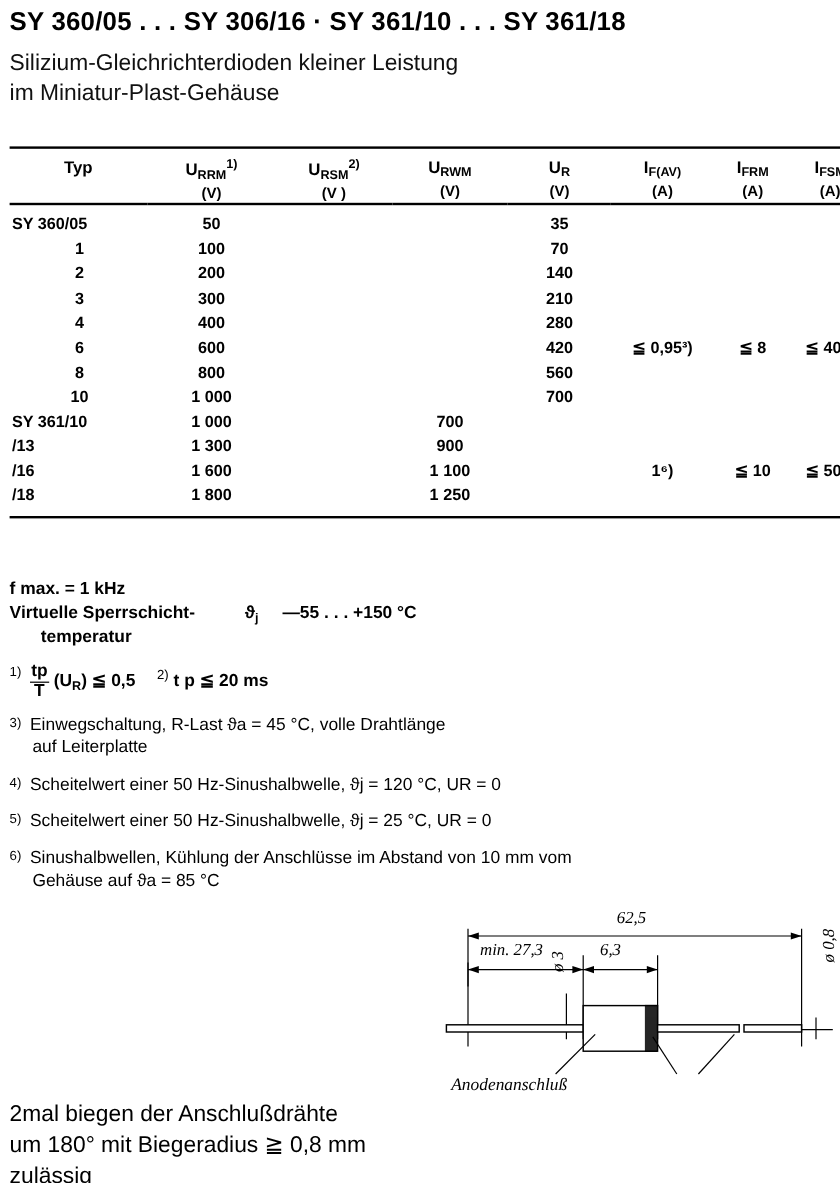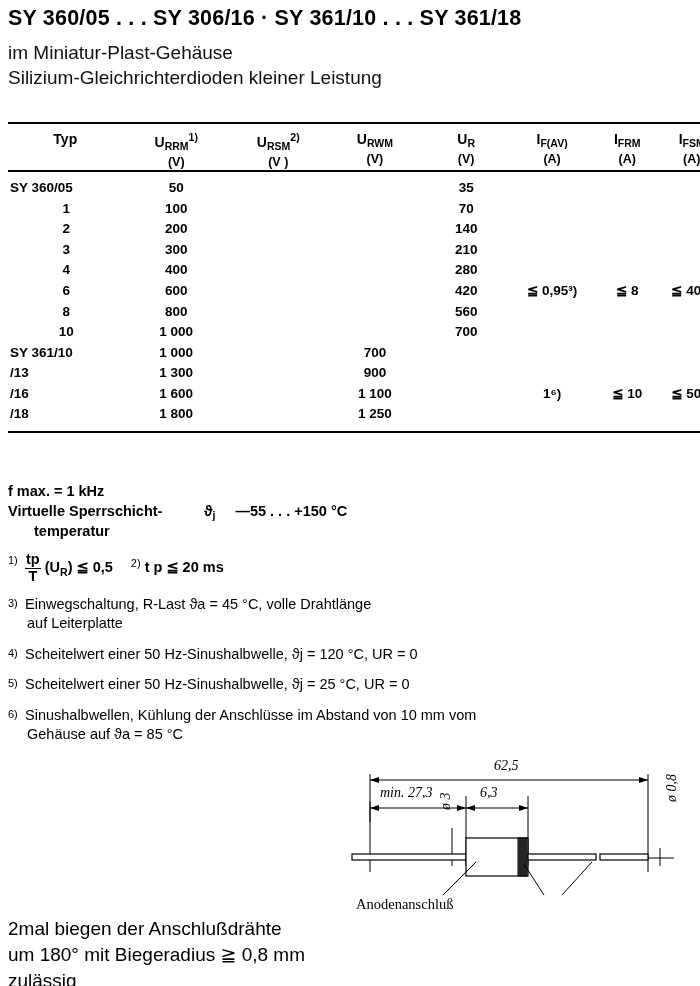--- a/index.html
+++ b/index.html
@@ -174,36 +174,37 @@
     line-height: 1.05;
     font-weight: bold;
   }
   .frac .num { display: block; border-bottom: 1.4px solid #000; padding: 0 1px; text-align: right; }
   .frac .den { display: block; padding: 0 1px; }
   .sub-s { font-size: 10.5px; position: relative; top: 3px; }
 
   
   .drawing {
     position: absolute;
-    left: 348px;
+    left: 368px;
     top: 762px;
     width: 332px;
     height: 160px;
   }
   .dimtext {
     position: absolute;
     font-family: "Liberation Serif", serif;
     font-style: italic;
     font-size: 14px;
     color: #000;
     white-space: nowrap;
   }
   .calloutlbl {
     position: absolute;
     font-family: "Liberation Serif", serif;
+    font-style: italic;
     font-size: 14.5px;
     color: #000;
     white-space: nowrap;
     line-height: 1.2;
   }
 
   .bottom-note {
     position: absolute;
     left: 8px;
     top: 916px;
@@ -216,22 +217,22 @@
 <body>
 
 <div class="page">
 
   <div class="title-row">
     <div class="doc-title">SY 360/05 . . . SY 306/16 · SY 361/10 . . . SY 361/18</div>
     <div class="corner-square"></div>
   </div>
 
   <div class="subtitle">
+    <div>Silizium-Gleichrichterdioden kleiner Leistung</div>
     <div>im Miniatur-Plast-Gehäuse</div>
-    <div>Silizium-Gleichrichterdioden kleiner Leistung</div>
   </div>
 
   <div class="rule-top"></div>
 
   <div class="table-wrap">
     <table class="spec">
       <colgroup>
         <col class="c-typ">
           <col class="c-urrm">
           <col class="c-ursm">

